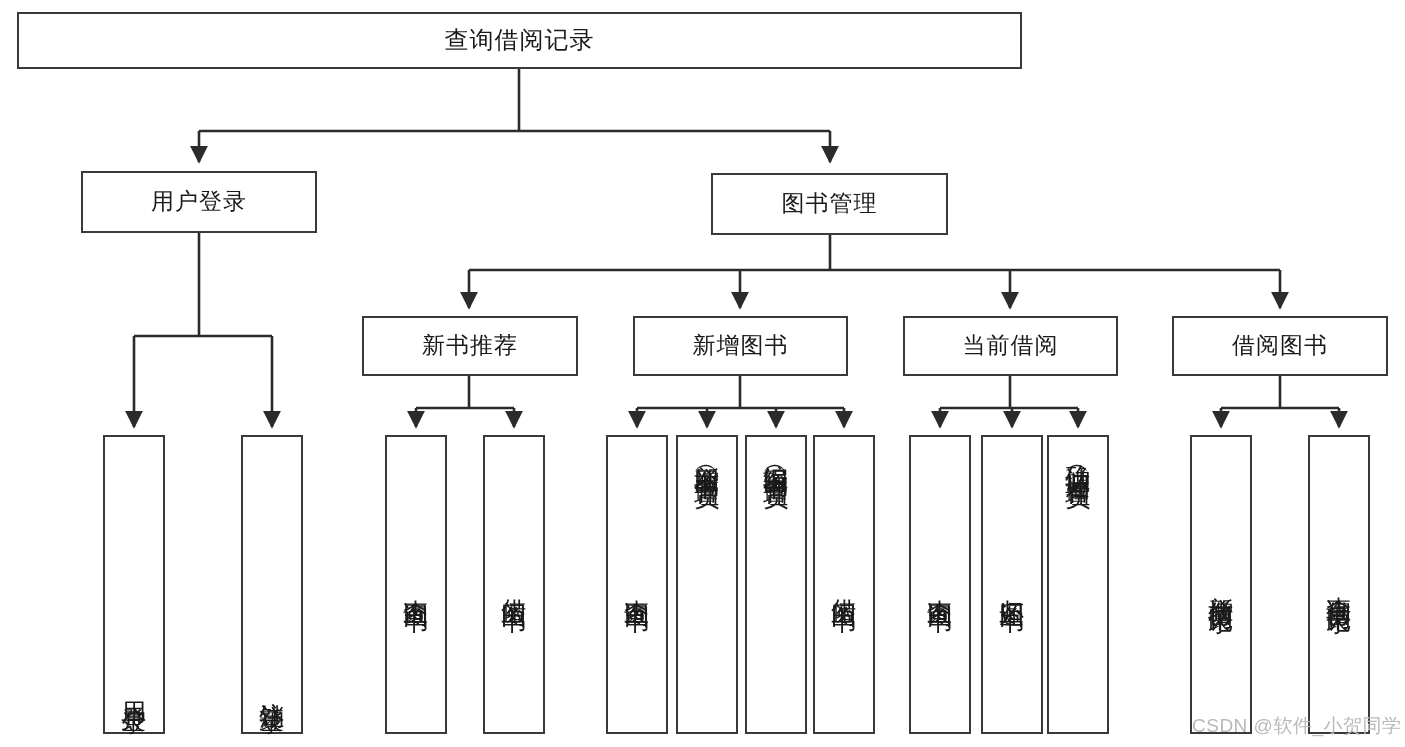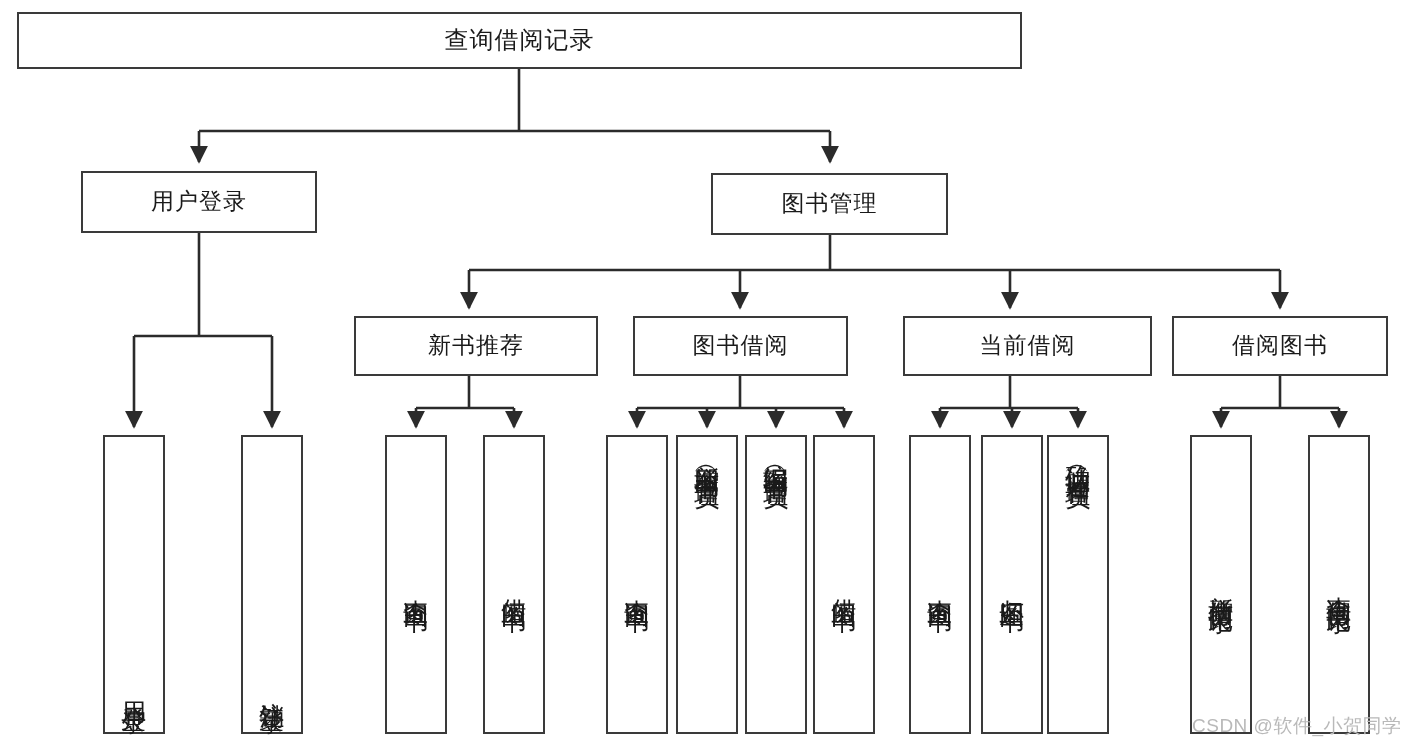--- a/index.html
+++ b/index.html
@@ -39,23 +39,23 @@
   }
   
   #n-root{left:17px;top:12px;width:1005px;height:57px;}
   #n-root .label{font-size:24px;}
 
   
   #n-login{left:81px;top:171px;width:236px;height:62px;}
   #n-books{left:711px;top:173px;width:237px;height:62px;}
 
   
-  #n-recommend{left:354px;top:316px;width:244px;height:60px;}
+  #n-recommend{left:362px;top:316px;width:216px;height:60px;}
   #n-borrow{left:633px;top:316px;width:215px;height:60px;}
-  #n-current{left:903px;top:316px;width:249px;height:60px;}
+  #n-current{left:903px;top:316px;width:215px;height:60px;}
   #n-record{left:1172px;top:316px;width:216px;height:60px;}
 
   
   .leaf{
     top:435px;
     height:299px;
     width:62px;
     align-items:flex-start;
     justify-content:center;
     padding-top:0;
@@ -166,21 +166,21 @@
     <span class="label">用户登录</span>
   </div>
   <div class="node" id="n-books">
     <span class="label">图书管理</span>
   </div>
 
   <div class="node" id="n-recommend">
     <span class="label">新书推荐</span>
   </div>
   <div class="node" id="n-borrow">
-    <span class="label">图书借阅</span>
+    <span class="label">新增图书</span>
   </div>
   <div class="node" id="n-current">
     <span class="label">当前借阅</span>
   </div>
   <div class="node" id="n-record">
     <span class="label">借阅图书</span>
   </div>
 
   <div class="node leaf pos-bottom" id="l-userlogin">
     <span class="vlabel">用户登录</span>

